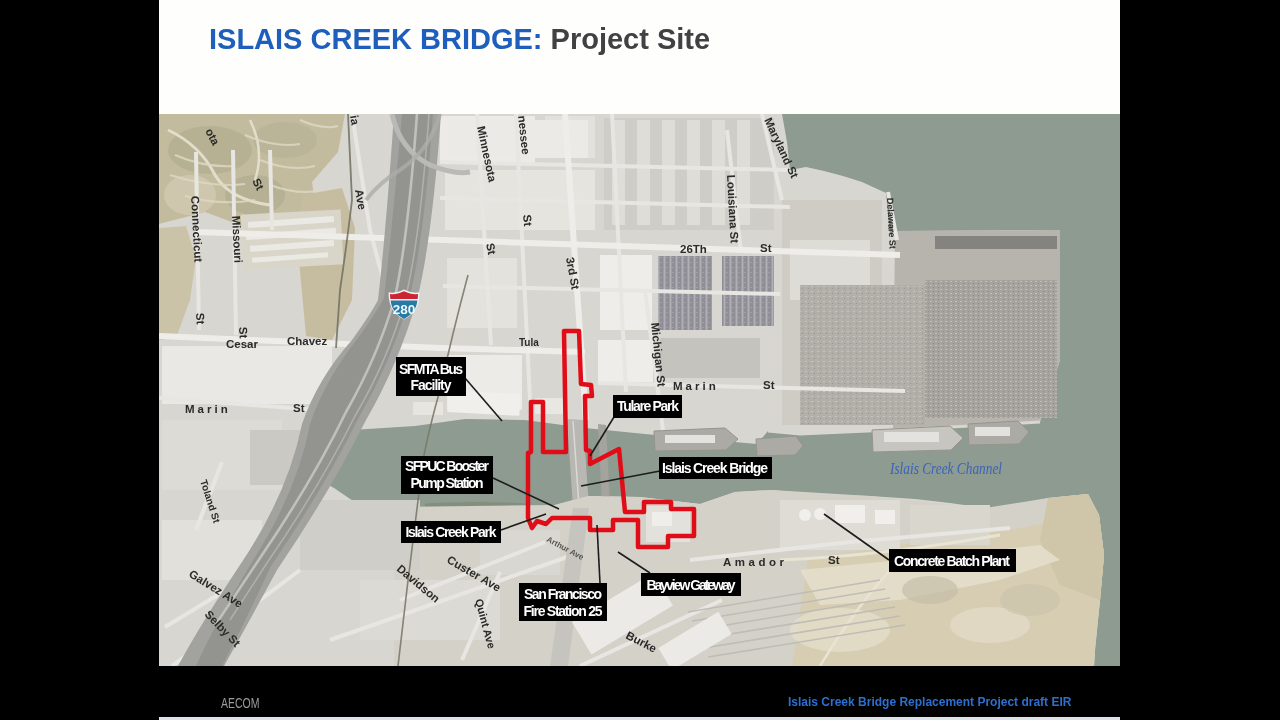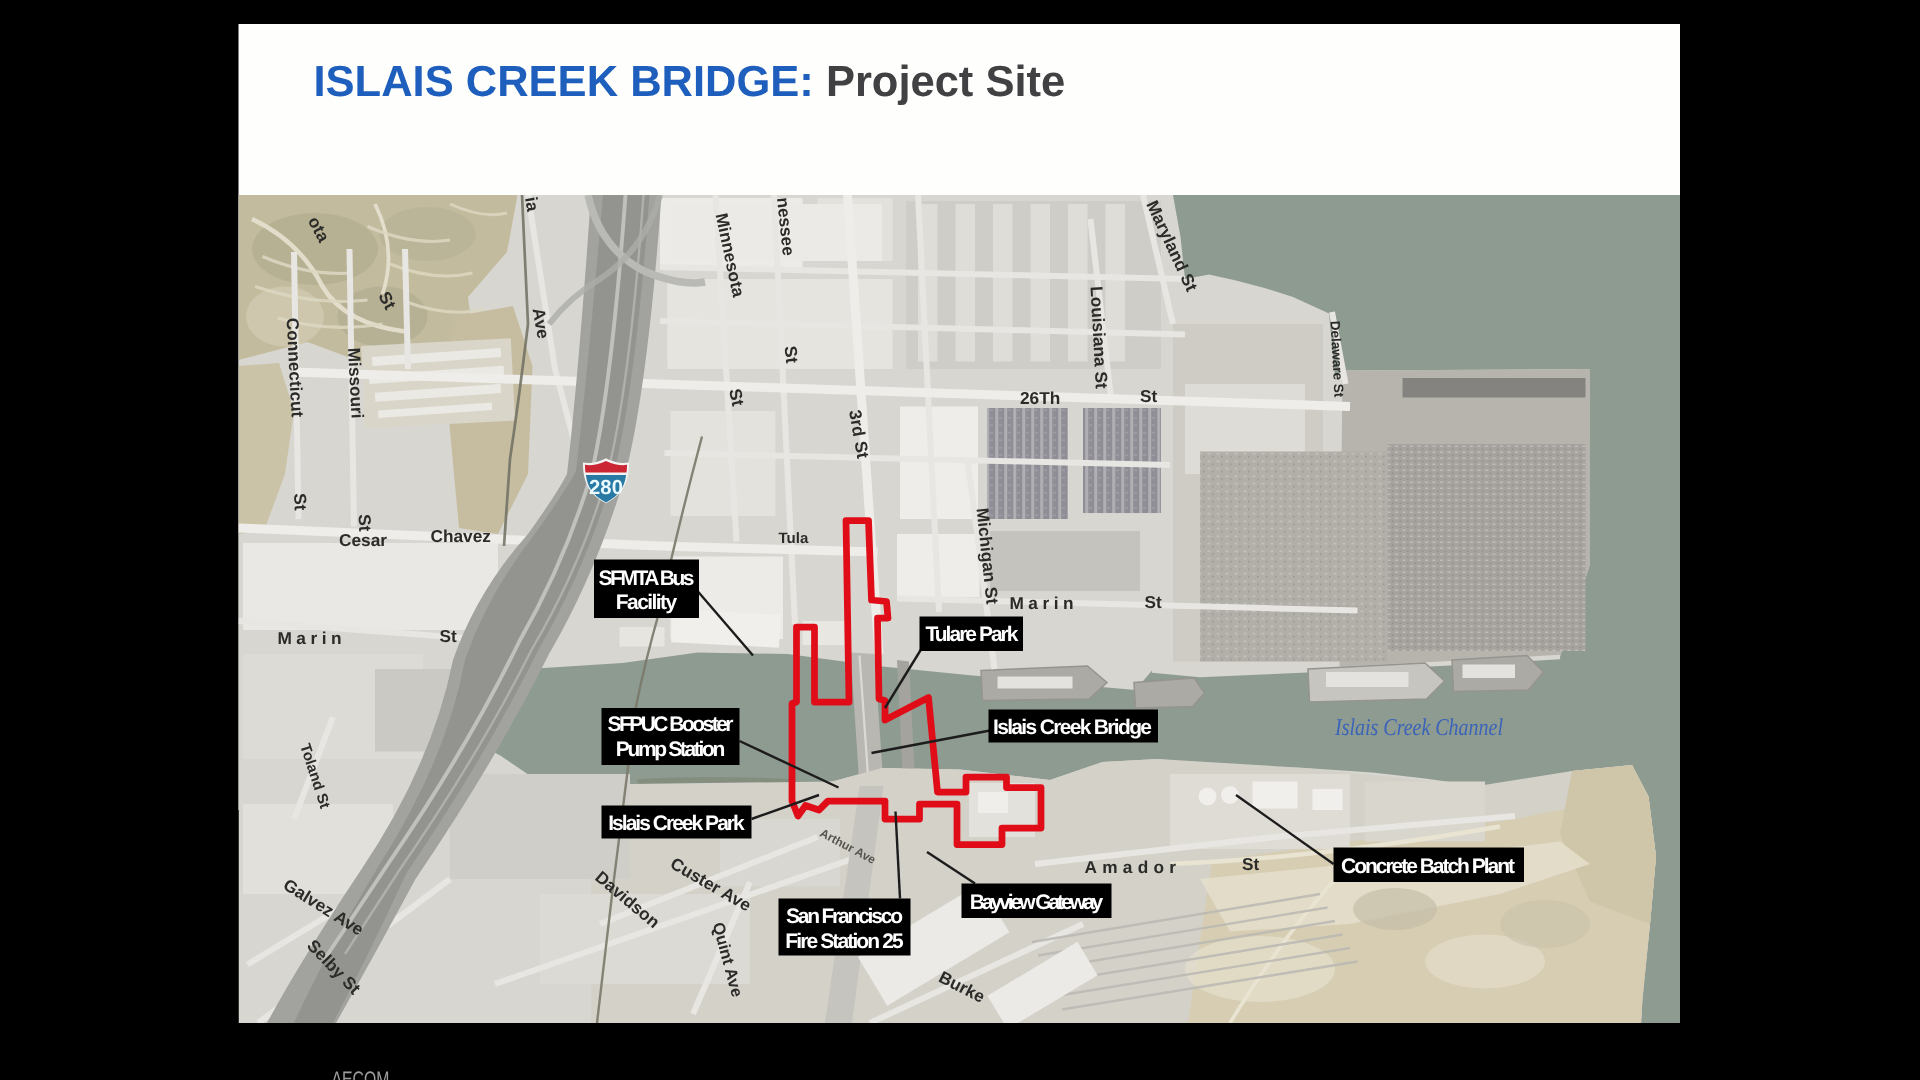--- a/index.html
+++ b/index.html
@@ -1,17 +1,17 @@
 <!DOCTYPE html>
 <html><head>
 <meta charset="utf-8">
 <style>
   html,body{margin:0;padding:0;background:#000;width:1280px;height:720px;overflow:hidden;}
   body{font-family:"Liberation Sans",sans-serif;position:relative;}
-  #slide{position:absolute;left:159px;top:16px;width:961px;height:524px;background:#fefefd;}
+  #slide{position:absolute;left:159px;top:0;width:961px;height:524px;background:#fefefd;}
   #title{position:absolute;left:50px;top:25px;font-size:29px;line-height:29px;font-weight:bold;letter-spacing:0px;white-space:nowrap;}
   #title .b{color:#1e5ebc;}
   #title .g{color:#414144;}
   #mapwrap{position:absolute;left:0px;top:114px;width:961px;height:552px;filter:blur(0.4px);}
   #aecom{position:absolute;left:62px;top:695px;font-size:14px;color:#9c9c9c;transform:scaleX(0.75);transform-origin:0 0;}
   #eir{position:absolute;left:629px;top:695px;font-size:12px;font-weight:bold;color:#2e6fce;}
   #bstrip{position:absolute;left:0px;top:717px;width:961px;height:3px;background:#dde3e9;}
 </style>
 </head>
 <body>
@@ -327,15 +327,16 @@
       <text x="691" y="590" text-anchor="middle" textLength="89">Bayview Gateway</text>
 
       <rect x="889" y="549" width="127" height="23" fill="#000"></rect>
       <text x="952" y="566" text-anchor="middle" textLength="116">Concrete Batch Plant</text>
     </g>
   </svg>
   </div>
 
   <div id="aecom">AECOM</div>
 
+  <div id="eir">Islais Creek Bridge Replacement Project draft EIR</div>
 
   <div id="bstrip"></div>
 </div>
 
 </body></html>

